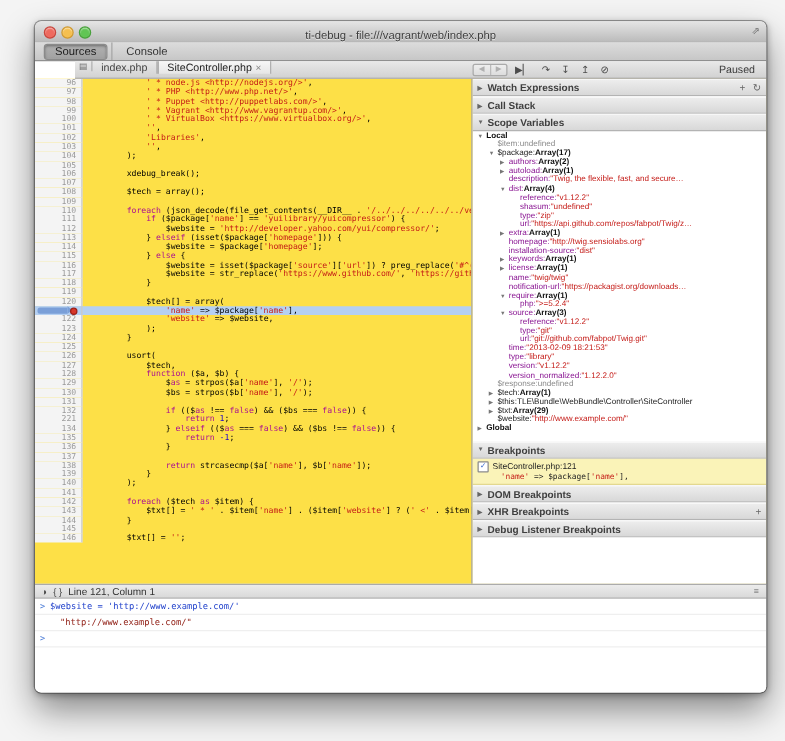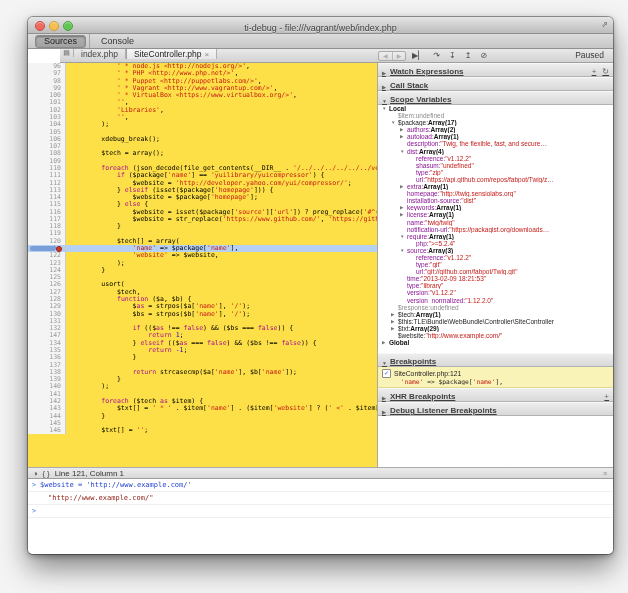--- a/index.html
+++ b/index.html
@@ -46,21 +46,21 @@
   .code-row.current{background:#b5d0f2;}
   .code-row.current .gutter{background:#b5d0f2;color:transparent;}
   .pc-arrow{position:absolute;left:2px;top:1px;width:24px;height:5px;background:#7a9fd8;border-radius:2px 0 0 2px;}
   .pc-arrow:after{content:"";position:absolute;right:-4px;top:-1px;border-left:4px solid #7a9fd8;
                   border-top:3.5px solid transparent;border-bottom:3.5px solid transparent;}
   .bp-dot{position:absolute;left:28px;top:0.6px;width:6px;height:6px;border-radius:50%;background:#d8362a;border:1px solid #9c1f17;box-sizing:border-box;}
   .s{color:#c41a16;} .k{color:#a90d91;} .n{color:#1c00cf;}
   
   .sidebar{flex:1;background:#fff;overflow:hidden;font-size:6.5px;}
   .sechead{height:12px;background:linear-gradient(#ededed,#d8d8d8);border-bottom:1px solid #b3b3b3;border-top:1px solid #f7f7f7;
-           display:flex;align-items:flex-end;padding:0 4px;font-size:8px;font-weight:bold;color:#3f3f3f;text-decoration:underline;}
+           display:flex;align-items:center;padding:0 4px;font-size:8px;font-weight:bold;color:#3f3f3f;}
   .sechead .tri{font-size:5px;color:#666;width:8px;}
   .sechead .acts{margin-left:auto;display:flex;gap:6px;color:#666;font-weight:normal;font-size:8px;}
   .scope{height:248px;overflow:hidden;}
   .srow{height:7.1px;line-height:7.1px;display:flex;white-space:nowrap;overflow:hidden;padding-left:4px;}
   .srow .tri{width:7px;flex:0 0 auto;font-size:4.5px;color:#777;}
   .nm-scope{font-weight:bold;color:#111;} .nm-var{color:#222;} .nm-key{color:#881391;} .nm-muted{color:#8b8b8b;}
   .v-arr{color:#111;font-weight:bold;} .v-str{color:#c41a16;} .v-und{color:#8b8b8b;} .v-plain{color:#222;}
   .bp-entry{background:#faf3b8;border-bottom:1px solid #e3d88f;padding:2px 4px 2px 4px;font-size:6.8px;color:#222;}
   .bp-line1{display:flex;align-items:center;gap:3px;}
   .cbox{width:7px;height:7px;background:#fff;border:1px solid #8a8a8a;border-radius:1px;color:#2f62c9;
@@ -173,21 +173,21 @@
         <div class="code-row"><span class="gutter">123</span><span class="codetext">            );</span></div>
         <div class="code-row"><span class="gutter">124</span><span class="codetext">        }</span></div>
         <div class="code-row"><span class="gutter">125</span><span class="codetext"></span></div>
         <div class="code-row"><span class="gutter">126</span><span class="codetext">        usort(</span></div>
         <div class="code-row"><span class="gutter">127</span><span class="codetext">            $tech,</span></div>
         <div class="code-row"><span class="gutter">128</span><span class="codetext">            <span class="k">function</span> ($a, $b) {</span></div>
         <div class="code-row"><span class="gutter">129</span><span class="codetext">                $<span class="k">as</span> = strpos($a[<span class="s">'name'</span>], <span class="s">'/'</span>);</span></div>
         <div class="code-row"><span class="gutter">130</span><span class="codetext">                $bs = strpos($b[<span class="s">'name'</span>], <span class="s">'/'</span>);</span></div>
         <div class="code-row"><span class="gutter">131</span><span class="codetext"></span></div>
         <div class="code-row"><span class="gutter">132</span><span class="codetext">                <span class="k">if</span> (($<span class="k">as</span> !== <span class="k">false</span>) &amp;&amp; ($bs === <span class="k">false</span>)) {</span></div>
-        <div class="code-row"><span class="gutter">147</span><span class="codetext">                    <span class="k">return</span> <span class="n">1</span>;</span></div>
+        <div class="code-row"><span class="gutter">221</span><span class="codetext">                    <span class="k">return</span> <span class="n">1</span>;</span></div>
         <div class="code-row"><span class="gutter">134</span><span class="codetext">                } <span class="k">elseif</span> (($<span class="k">as</span> === <span class="k">false</span>) &amp;&amp; ($bs !== <span class="k">false</span>)) {</span></div>
         <div class="code-row"><span class="gutter">135</span><span class="codetext">                    <span class="k">return</span> <span class="n">-1</span>;</span></div>
         <div class="code-row"><span class="gutter">136</span><span class="codetext">                }</span></div>
         <div class="code-row"><span class="gutter">137</span><span class="codetext"></span></div>
         <div class="code-row"><span class="gutter">138</span><span class="codetext">                <span class="k">return</span> strcasecmp($a[<span class="s">'name'</span>], $b[<span class="s">'name'</span>]);</span></div>
         <div class="code-row"><span class="gutter">139</span><span class="codetext">            }</span></div>
         <div class="code-row"><span class="gutter">140</span><span class="codetext">        );</span></div>
         <div class="code-row"><span class="gutter">141</span><span class="codetext"></span></div>
         <div class="code-row"><span class="gutter">142</span><span class="codetext">        <span class="k">foreach</span> ($tech <span class="k">as</span> $item) {</span></div>
         <div class="code-row"><span class="gutter">143</span><span class="codetext">            $txt[] = <span class="s">' * '</span> . $item[<span class="s">'name'</span>] . ($item[<span class="s">'website'</span>] ? (<span class="s">' &lt;'</span> . $item[</span></div>
@@ -391,20 +391,24 @@
         <span>Breakpoints</span>
       </div>
       <div class="bp-entry">
         <div class="bp-line1">
           <span class="cbox">✓</span>
           <span>SiteController.php:121</span>
         </div>
         <div class="bp-preview" id="bp-preview">  <span class="s">'name'</span> =&gt; $package[<span class="s">'name'</span>],</div>
       </div>
       <div id="lowersections">
+          <div class="sechead">
+            <span class="tri">▶</span>
+            <span>DOM Breakpoints</span>
+          </div>
           <div class="sechead">
             <span class="tri">▶</span>
             <span>XHR Breakpoints</span>
             <span class="acts">
               <span>+</span>
             </span>
           </div>
           <div class="sechead">
             <span class="tri">▶</span>
             <span>Debug Listener Breakpoints</span>

